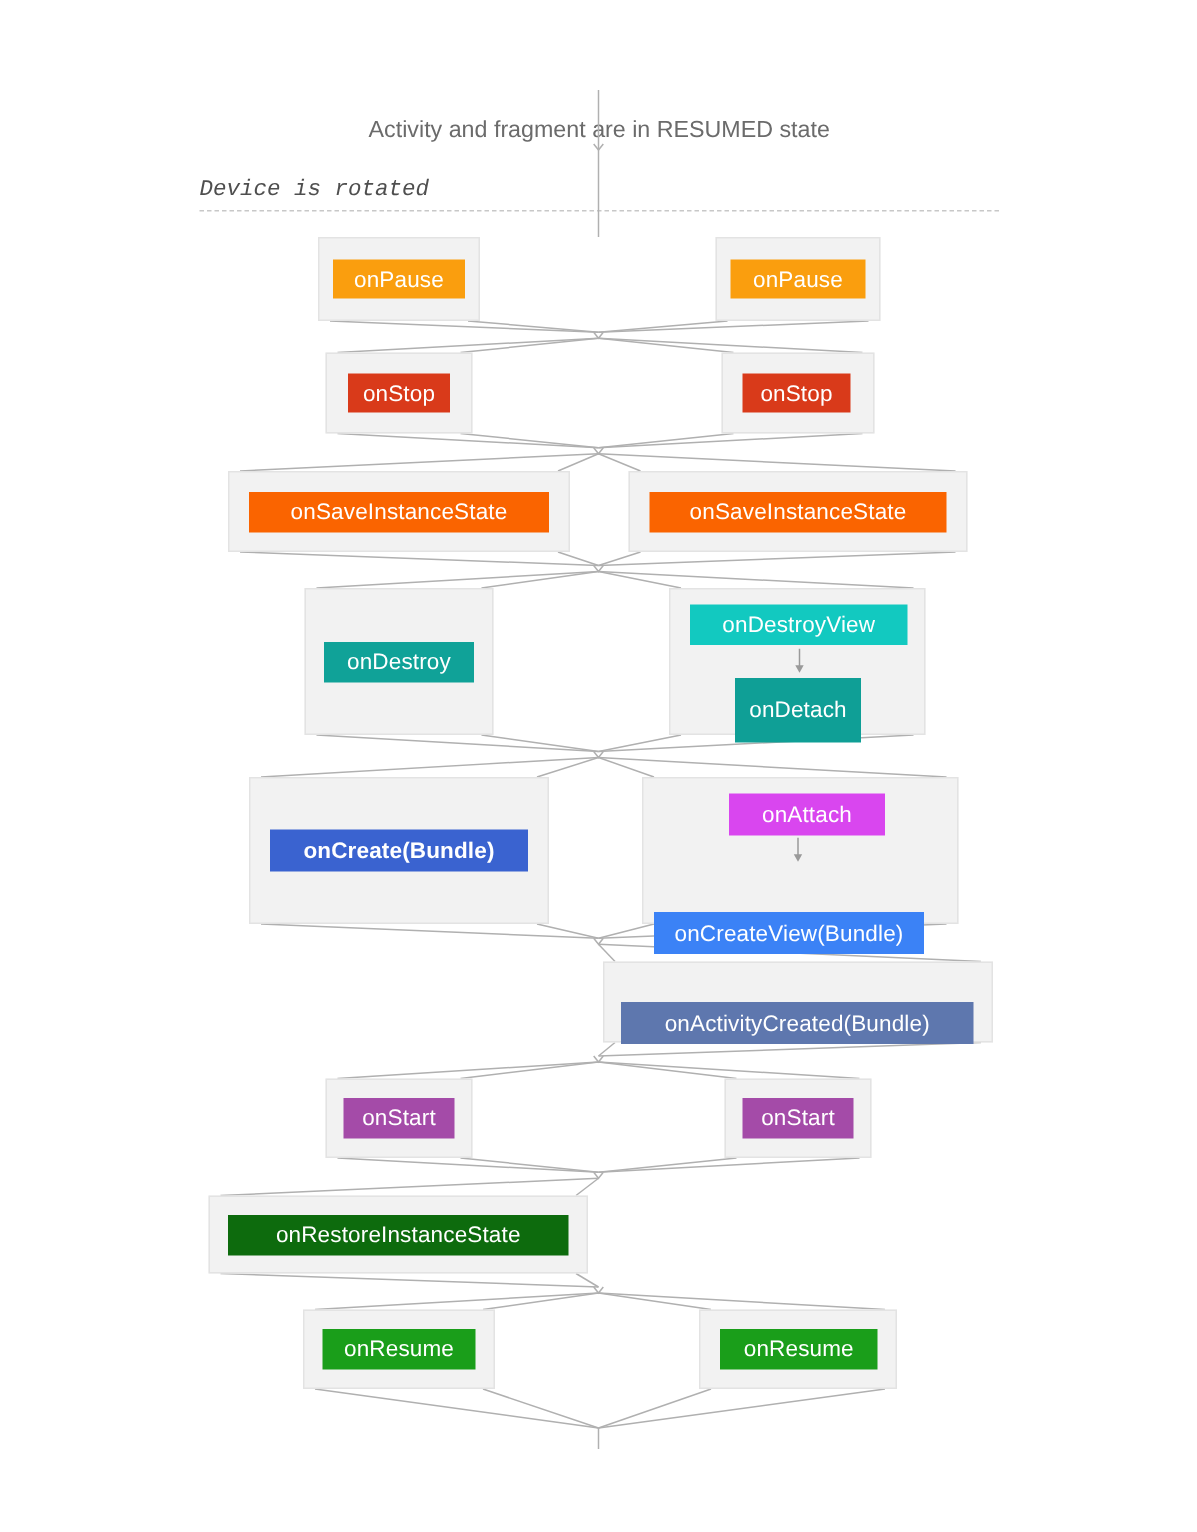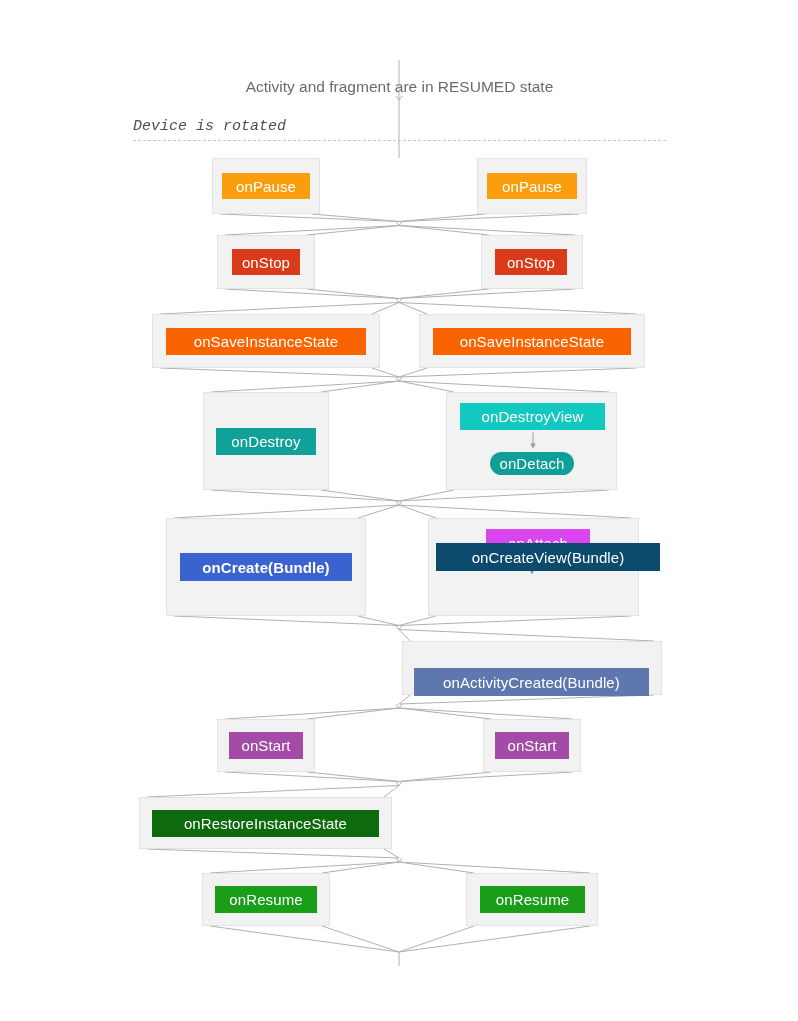--- a/index.html
+++ b/index.html
@@ -204,30 +204,30 @@
       <div class="panel" style="left: 419px; top: 314px; width: 226px; height: 54px;"></div>
       <div class="chip" style="left: 433px; top: 327.5px; width: 198px; height: 27px; background: rgb(250, 100, 0);">onSaveInstanceState</div>
       <div class="panel" style="left: 203px; top: 392px; width: 126px; height: 98px;"></div>
       <div class="chip" style="left: 216px; top: 427.5px; width: 100px; height: 27px; background: rgb(16, 162, 152);">onDestroy</div>
       <div class="panel" style="left: 446px; top: 392px; width: 171px; height: 98px;"></div>
       <div class="chip" style="left: 460px; top: 403px; width: 145px; height: 27px; background: rgb(18, 201, 192);">onDestroyView</div>
       <svg class="mini-arrow" viewBox="0 0 10 18" style="left: 527.5px; top: 431px; height: 21px;">
         <line x1="5" y1="0" x2="5" y2="12" stroke="#9a9a9a" stroke-width="1"></line>
         <path d="M2.2 11 L5 16 L7.8 11 Z" fill="#9a9a9a"></path>
       </svg>
-      <div class="chip" style="left: 490px; top: 452px; width: 84px; height: 23px; background: rgb(15, 159, 150); border-radius: 12px;">onDetach</div>
+      <div class="chip" style="left: 490px; top: 452px; width: 84px; height: 43px; background: rgb(15, 159, 150);">onDetach</div>
       <div class="panel" style="left: 166px; top: 518px; width: 200px; height: 98px;"></div>
       <div class="chip" style="left: 180px; top: 553px; width: 172px; height: 28px; background: rgb(58, 99, 208); font-weight: bold;">onCreate(Bundle)</div>
       <div class="panel" style="left: 428px; top: 518px; width: 211px; height: 98px;"></div>
       <div class="chip" style="left: 486px; top: 529px; width: 104px; height: 28px; background: #d946ef;">onAttach</div>
       <svg class="mini-arrow" viewBox="0 0 10 18" style="left: 527px; top: 558px; height: 19px;">
         <line x1="5" y1="0" x2="5" y2="12" stroke="#9a9a9a" stroke-width="1"></line>
         <path d="M2.2 11 L5 16 L7.8 11 Z" fill="#9a9a9a"></path>
       </svg>
-      <div class="chip" style="left: 436px; top: 543px; width: 224px; height: 28px; background: #0c4a6e;">onCreateView(Bundle)</div>
+      <div class="chip" style="left: 436px; top: 608px; width: 180px; height: 28px; background: #3b82f6;">onCreateView(Bundle)</div>
       <div class="panel" style="left: 402px; top: 641px; width: 260px; height: 54px;"></div>
       <div class="chip" style="left: 414px; top: 654px; width: 235px; height: 28px; background: rgb(94, 119, 174); margin-top: 14px;">onActivityCreated(Bundle)</div>
       <div class="panel" style="left: 217px; top: 719px; width: 98px; height: 53px;"></div>
       <div class="chip" style="left: 229px; top: 732px; width: 74px; height: 27px; background: rgb(164, 75, 168);">onStart</div>
       <div class="panel" style="left: 483px; top: 719px; width: 98px; height: 53px;"></div>
       <div class="chip" style="left: 495px; top: 732px; width: 74px; height: 27px; background: rgb(164, 75, 168);">onStart</div>
       <div class="panel" style="left: 139px; top: 797px; width: 253px; height: 52px;"></div>
       <div class="chip" style="left: 152px; top: 809.5px; width: 227px; height: 27px; background: rgb(13, 107, 13);">onRestoreInstanceState</div>
       <div class="panel" style="left: 202px; top: 873px; width: 128px; height: 53px;"></div>
       <div class="chip" style="left: 215px; top: 886px; width: 102px; height: 27px; background: rgb(26, 158, 26);">onResume</div>

